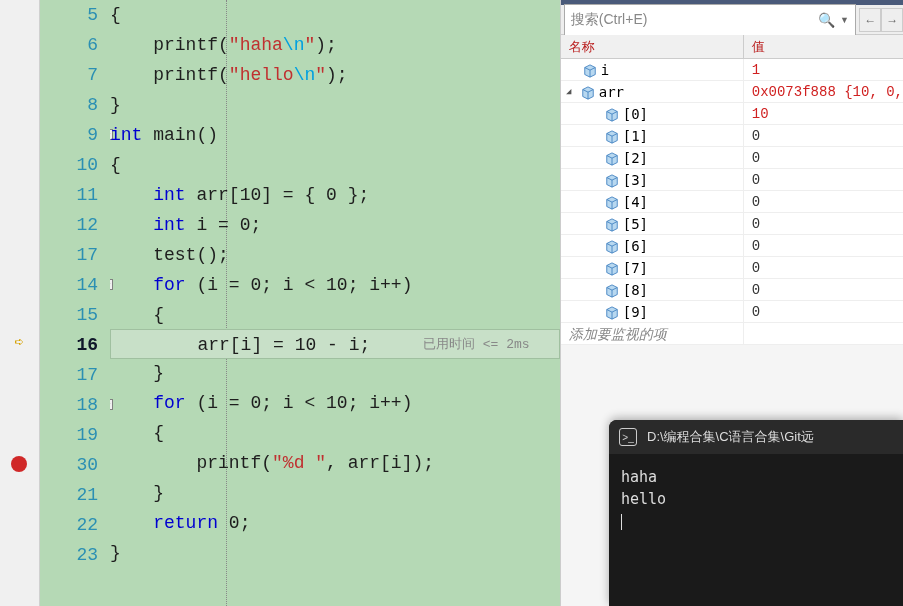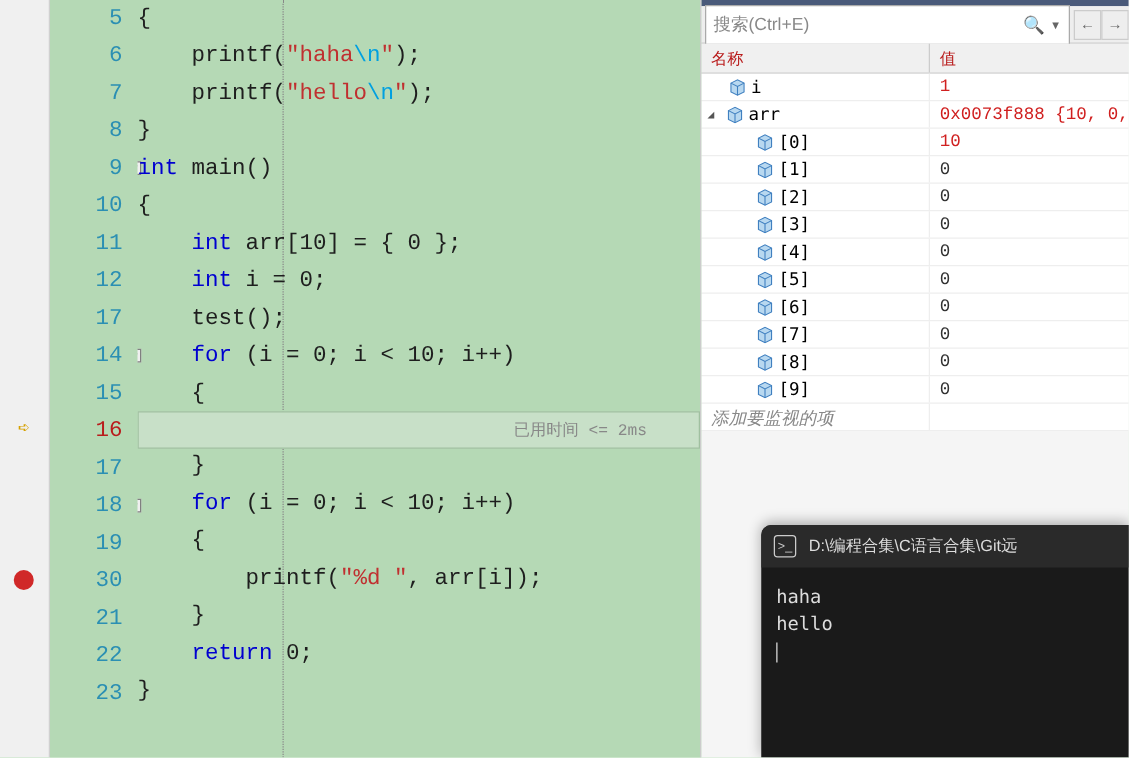--- a/index.html
+++ b/index.html
@@ -70,21 +70,21 @@
   margin: -1px 0;
 }
 .kw { color: #0000d0; }
 .str { color: #c03030; }
 .esc { color: #00a0e0; }
 .txt { color: #1e1e1e; }
 .timing {
   color: #888;
   font-size: 13px;
   position: absolute;
-  left: 300px;
+  left: 312px;
   top: 0;
 }
 .outline-box {
   position: absolute;
   left: -8px;
   width: 11px; height: 11px;
   border: 1px solid #808080;
   background: #f0f0f0;
   font-size: 10px;
   line-height: 9px;
@@ -257,21 +257,21 @@
         <div class="line">6</div>
         <div class="line">7</div>
         <div class="line">8</div>
         <div class="line">9</div>
         <div class="line">10</div>
         <div class="line">11</div>
         <div class="line">12</div>
         <div class="line">17</div>
         <div class="line">14</div>
         <div class="line">15</div>
-        <div class="line" style="font-weight:normal;color:#b91c1c">16</div>
+        <div class="line" style="font-weight:bold;color:#0f172a">16</div>
         <div class="line">17</div>
         <div class="line">18</div>
         <div class="line">19</div>
         <div class="line">30</div>
         <div class="line">21</div>
         <div class="line">22</div>
         <div class="line">23</div>
       </div>
       <div class="code-col">
         <div class="vbar"></div>
@@ -283,21 +283,21 @@
         <div class="code-line"><span class="txt">    printf(</span><span class="str">"haha</span><span class="esc">\n</span><span class="str">"</span><span class="txt">);</span></div>
         <div class="code-line"><span class="txt">    printf(</span><span class="str">"hello</span><span class="esc">\n</span><span class="str">"</span><span class="txt">);</span></div>
         <div class="code-line"><span class="txt">}</span></div>
         <div class="code-line"><span class="kw">int</span><span class="txt"> main()</span></div>
         <div class="code-line"><span class="txt">{</span></div>
         <div class="code-line"><span class="txt">    </span><span class="kw">int</span><span class="txt"> arr[10] = { 0 };</span></div>
         <div class="code-line"><span class="txt">    </span><span class="kw">int</span><span class="txt"> i = 0;</span></div>
         <div class="code-line"><span class="txt">    test();</span></div>
         <div class="code-line"><span class="txt">    </span><span class="kw">for</span><span class="txt"> (i = 0; i &lt; 10; i++)</span></div>
         <div class="code-line"><span class="txt">    {</span></div>
-        <div class="code-line highlight-line"><span class="timing">已用时间 &lt;= 2ms</span></div>
+        <div class="code-line highlight-line"><span class="txt">        arr[i] = 10 - i;</span><span class="timing">已用时间 &lt;= 2ms</span></div>
         <div class="code-line"><span class="txt">    }</span></div>
         <div class="code-line"><span class="txt">    </span><span class="kw">for</span><span class="txt"> (i = 0; i &lt; 10; i++)</span></div>
         <div class="code-line"><span class="txt">    {</span></div>
         <div class="code-line"><span class="txt">        printf(</span><span class="str">"%d "</span><span class="txt">, arr[i]);</span></div>
         <div class="code-line"><span class="txt">    }</span></div>
         <div class="code-line"><span class="txt">    </span><span class="kw">return</span><span class="txt"> 0;</span></div>
         <div class="code-line"><span class="txt">}</span></div>
       </div>
     </div>
   </div>

